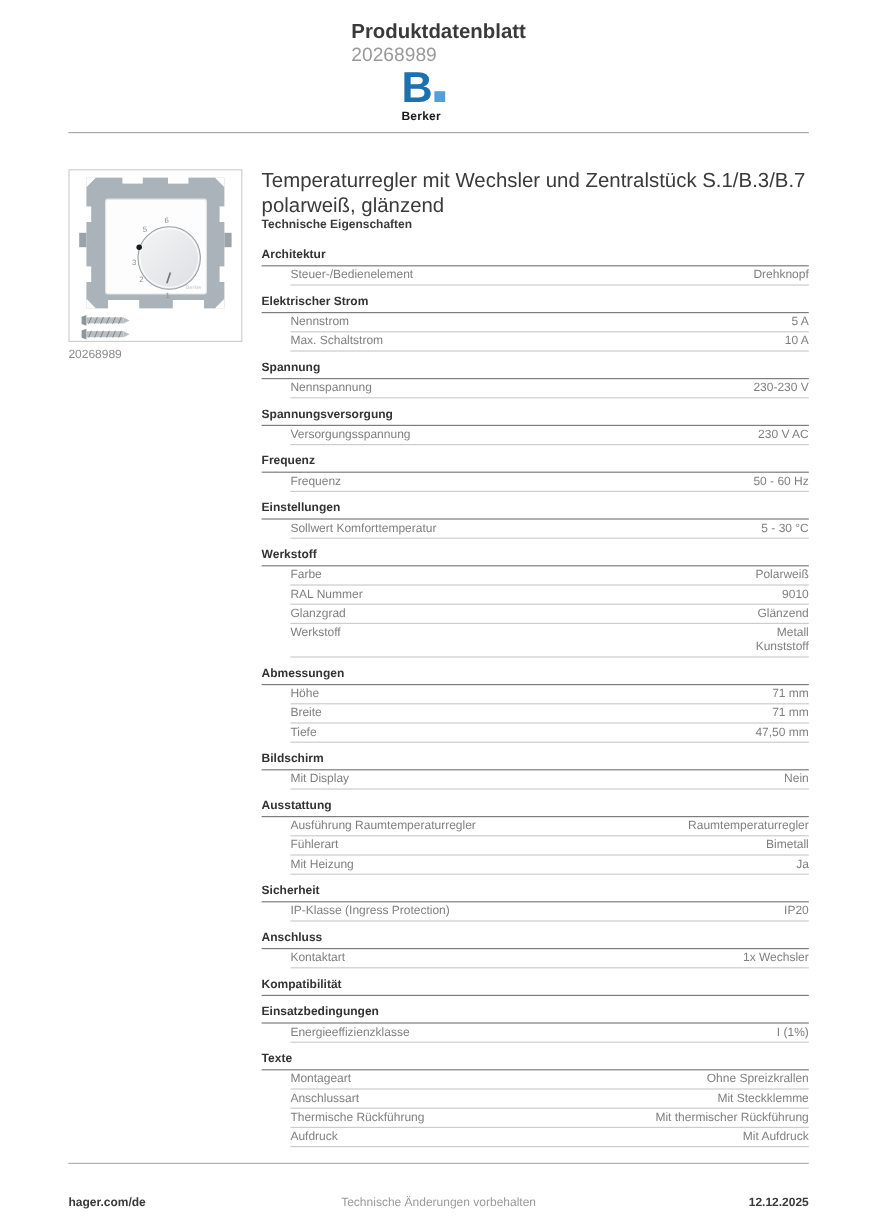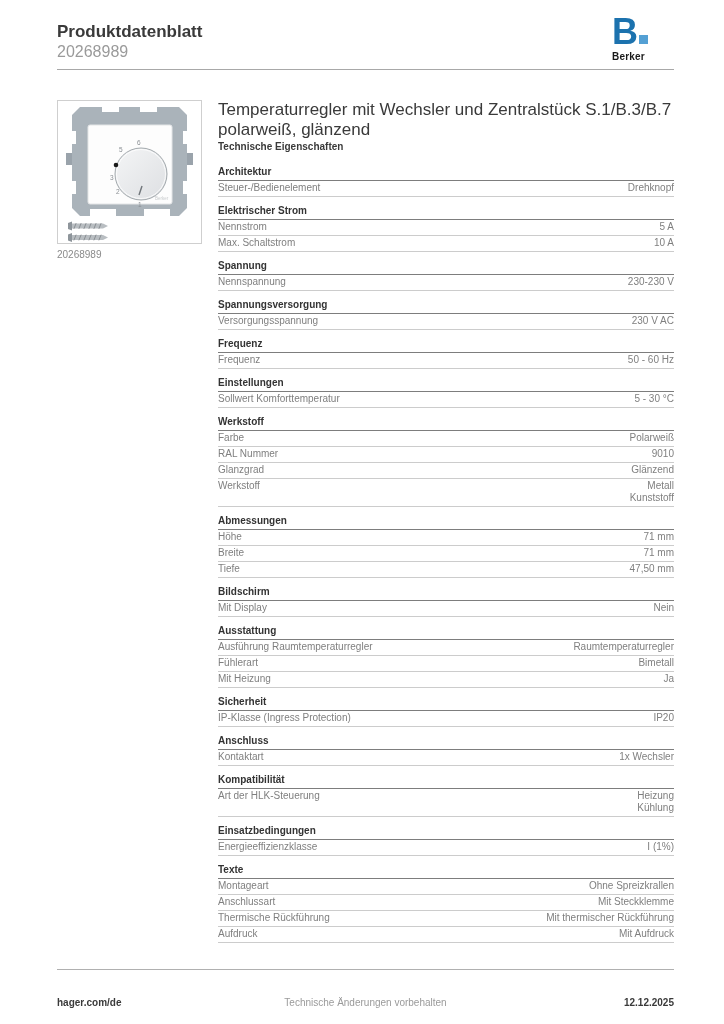--- a/index.html
+++ b/index.html
@@ -8,21 +8,21 @@
     width: 724px; height: 1024px;
     margin: 0 auto;
     position: relative;
     font-family: "Liberation Sans", sans-serif;
     color: #3a3a3a;
     overflow: hidden;
   }
   .page { padding: 16px 50px 0 57px; }
 
   
-  .header { display: flex; justify-content: space-between; align-items: flex-end; }
+  .header { display: flex; justify-content: space-between; align-items: center; flex-direction: column; }
   .doc-title { font-size: 17px; font-weight: bold; color: #3a3a3a; line-height: 1.25; }
   .doc-number { font-size: 16px; color: #9a9a9a; line-height: 1.25; }
   .logo { text-align: left; margin-right: 26px; margin-top: -2px; }
   .logo-mark { line-height: 1; white-space: nowrap; }
   .logo-b { font-size: 36px; font-weight: bold; color: #1c72ae; letter-spacing: -1px; }
   .logo-dot { display: inline-block; width: 9px; height: 9px; background: #54a0d4; margin-left: 2px; }
   .logo-brand { font-size: 10px; font-weight: bold; color: #1a1a1a; margin-top: 1px; letter-spacing: 0.2px; }
   .header-rule { border-top: 1px solid #a8a8a8; margin-top: 7px; }
 
   
@@ -41,20 +41,21 @@
   .section-title {
     font-size: 10px; font-weight: bold; color: #333333;
     line-height: 12px; padding-bottom: 2px;
     border-bottom: 1px solid #7d7d7d;
   }
   .row {
     display: flex; justify-content: space-between; align-items: flex-start;
     font-size: 10px; color: #7f7f7f; line-height: 12px;
     padding: 1.5px 0 1.5px 0;
     border-bottom: 1px solid #cccccc;
+    margin-left: 24px;
   }
   .row .label { text-align: left; padding-right: 10px; white-space: nowrap; }
   .row .value { text-align: right; }
 
   
   .footer {
     position: absolute; left: 57px; right: 50px; bottom: 16px;
     border-top: 1px solid #b0b0b0; padding-top: 27px;
     display: flex; justify-content: space-between; align-items: baseline;
     font-size: 10px;
@@ -318,27 +319,20 @@
             <div class="section-title">Anschluss</div>
             <div class="row">
               <div class="label">Kontaktart</div>
               <div class="value">
                 <div>1x Wechsler</div>
               </div>
             </div>
           </div>
           <div class="section">
             <div class="section-title">Kompatibilität</div>
-            <div class="row">
-              <div class="label">Art der HLK-Steuerung</div>
-              <div class="value">
-                <div>Heizung</div>
-                <div>Kühlung</div>
-              </div>
-            </div>
           </div>
           <div class="section">
             <div class="section-title">Einsatzbedingungen</div>
             <div class="row">
               <div class="label">Energieeffizienzklasse</div>
               <div class="value">
                 <div>I (1%)</div>
               </div>
             </div>
           </div>

